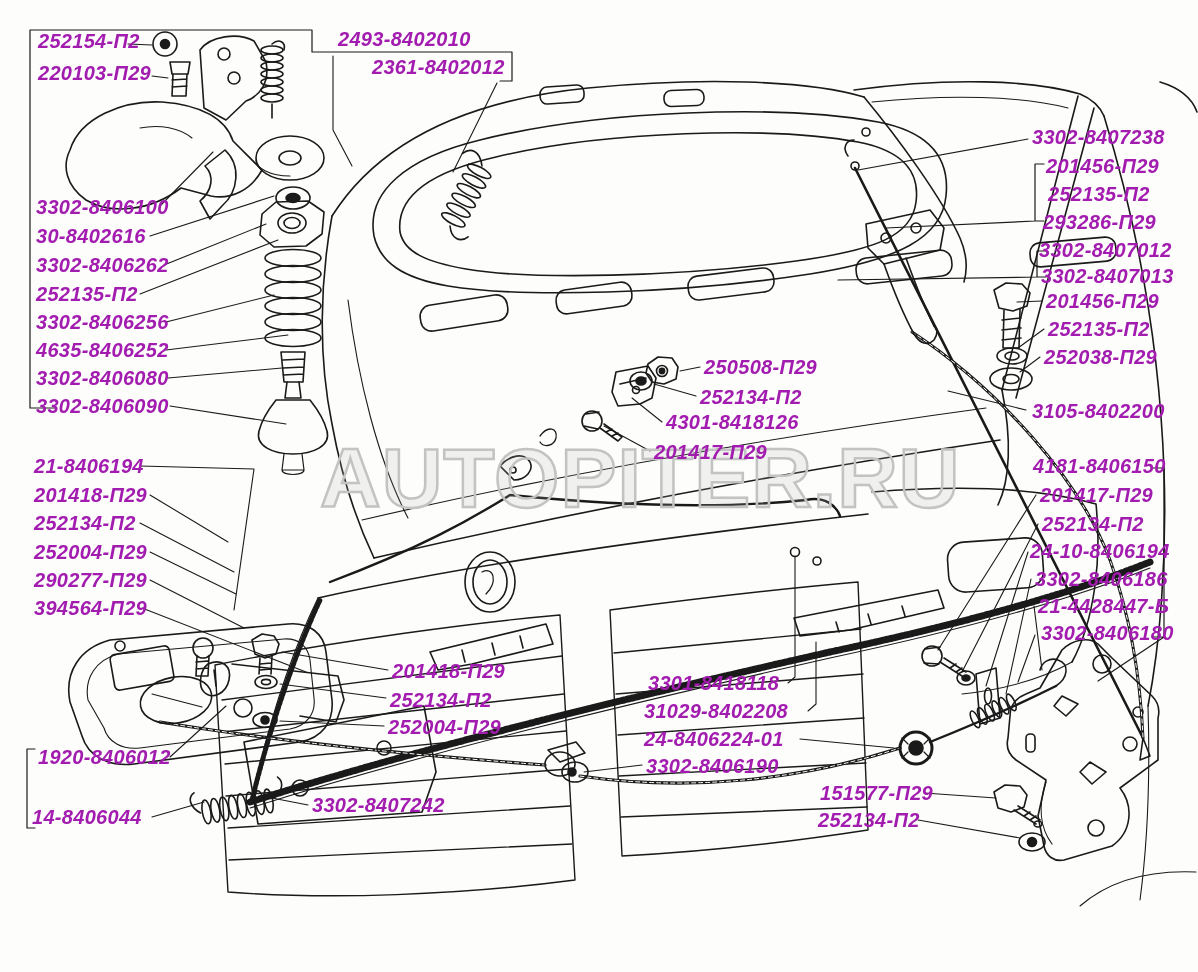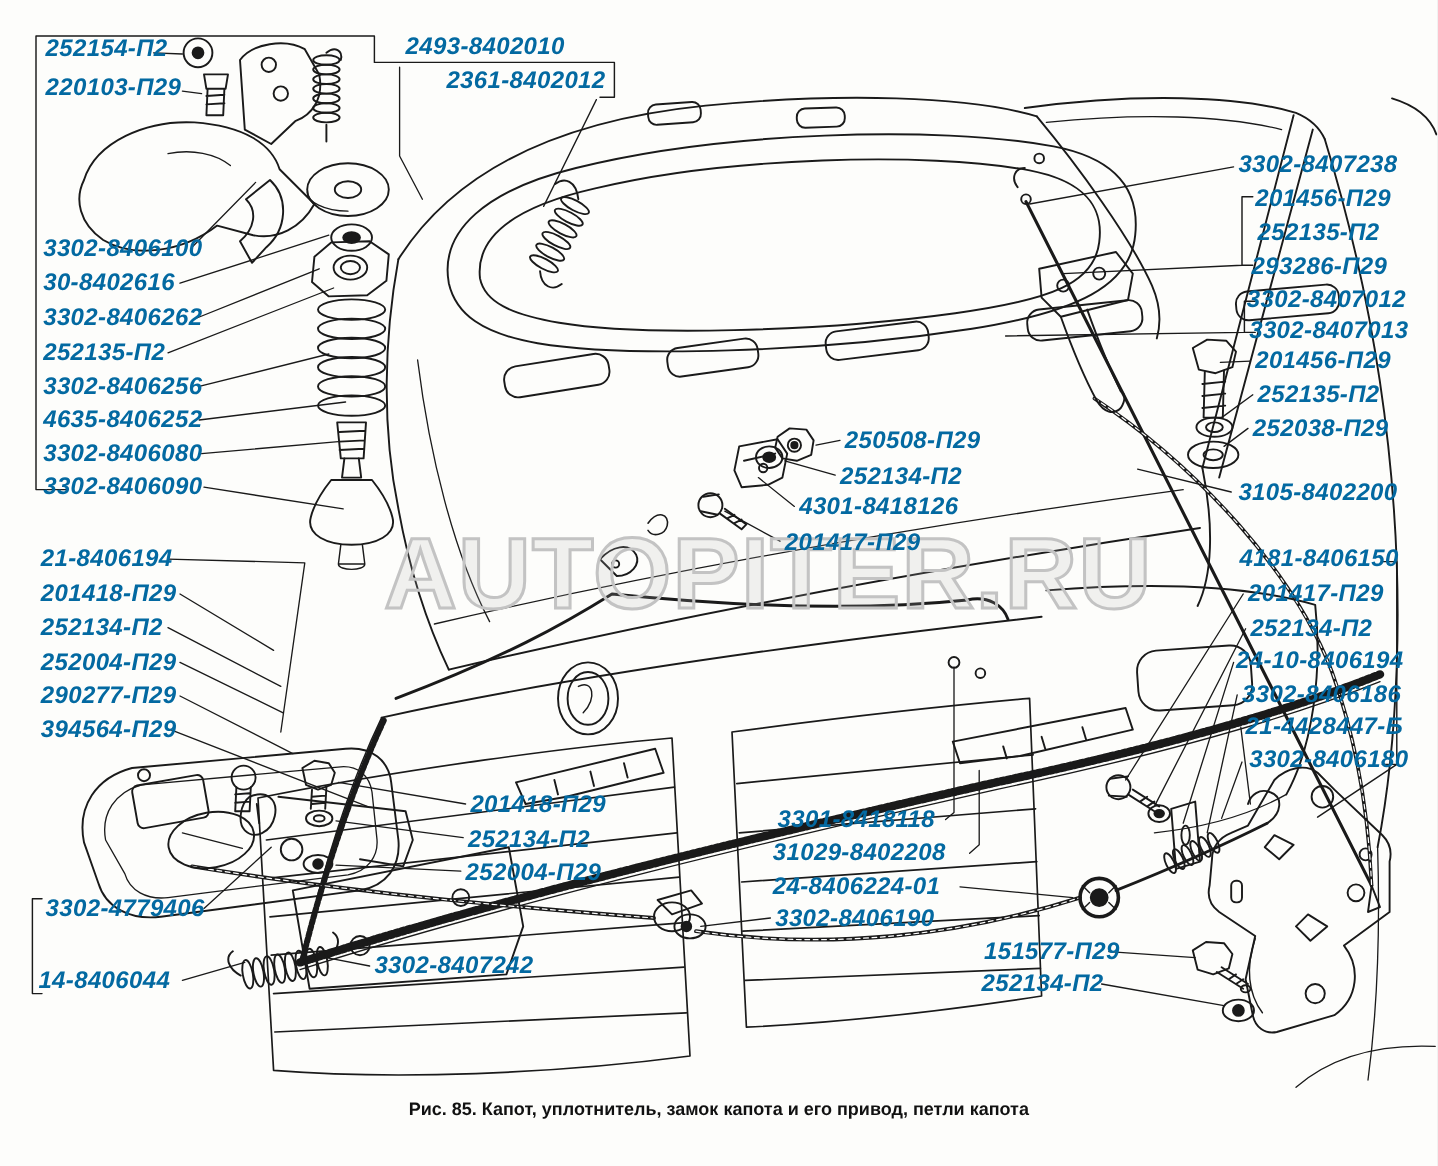--- a/index.html
+++ b/index.html
@@ -1,19 +1,19 @@
 <!DOCTYPE html>
 <html><head>
 <meta charset="utf-8">
 <style>
   html,body{margin:0;padding:0;background:#e8e8e8;}
   #stage{position:relative;width:1198px;height:972px;background:#fdfdfb;overflow:hidden;
          font-family:"Liberation Sans",sans-serif;}
   #art{position:absolute;left:0;top:0;}
-  .lbl{position:absolute;white-space:nowrap;color:#0369a1;
+  .lbl{position:absolute;white-space:nowrap;color:#a21caf;
        font:italic 700 20px "Liberation Sans",sans-serif;letter-spacing:.3px;}
   .wm{position:absolute;left:320px;top:430px;
       font:700 84px "Liberation Sans",sans-serif;letter-spacing:1px;
       color:rgba(185,185,185,.18);-webkit-text-stroke:2.5px #c3c3c3;user-select:none;}
   .caption{position:absolute;left:0;top:916px;width:100%;text-align:center;
            font:700 15px "Liberation Sans",sans-serif;color:#111;}
 </style>
 </head>
 <body>
 
@@ -323,41 +323,40 @@
       <path d="M1031,579 L1006,694"></path>
       <path d="M1034,606 L1042,670"></path>
       <path d="M1035,635 L1018,682"></path>
       <path d="M924,793 L996,798"></path>
       <path d="M918,820 L1020,838"></path>
     </g>
   </g>
 </svg>
 
 <div class="wm">AUTOPITER.RU</div>
-<div class="caption">Рис. 85. Капот,  уплотнитель, замок капота и его привод, петли капота</div>
 
 <div class="lbl" style="left:38px;top:30px">252154-П2</div>
 <div class="lbl" style="left:38px;top:62px">220103-П29</div>
 <div class="lbl" style="left:338px;top:28px">2493-8402010</div>
 <div class="lbl" style="left:372px;top:56px">2361-8402012</div>
 <div class="lbl" style="left:36px;top:196px">3302-8406100</div>
 <div class="lbl" style="left:36px;top:225px">30-8402616</div>
 <div class="lbl" style="left:36px;top:254px">3302-8406262</div>
 <div class="lbl" style="left:36px;top:283px">252135-П2</div>
 <div class="lbl" style="left:36px;top:311px">3302-8406256</div>
 <div class="lbl" style="left:36px;top:339px">4635-8406252</div>
 <div class="lbl" style="left:36px;top:367px">3302-8406080</div>
 <div class="lbl" style="left:36px;top:395px">3302-8406090</div>
 <div class="lbl" style="left:34px;top:455px">21-8406194</div>
 <div class="lbl" style="left:34px;top:484px">201418-П29</div>
 <div class="lbl" style="left:34px;top:512px">252134-П2</div>
 <div class="lbl" style="left:34px;top:541px">252004-П29</div>
 <div class="lbl" style="left:34px;top:569px">290277-П29</div>
 <div class="lbl" style="left:34px;top:597px">394564-П29</div>
-<div class="lbl" style="left:38px;top:746px">3302-4779406</div>
+<div class="lbl" style="left:38px;top:746px">1920-8406012</div>
 <div class="lbl" style="left:32px;top:806px">14-8406044</div>
 <div class="lbl" style="left:312px;top:794px">3302-8407242</div>
 <div class="lbl" style="left:704px;top:356px">250508-П29</div>
 <div class="lbl" style="left:700px;top:386px">252134-П2</div>
 <div class="lbl" style="left:666px;top:411px">4301-8418126</div>
 <div class="lbl" style="left:654px;top:441px">201417-П29</div>
 <div class="lbl" style="left:392px;top:660px">201418-П29</div>
 <div class="lbl" style="left:390px;top:689px">252134-П2</div>
 <div class="lbl" style="left:388px;top:716px">252004-П29</div>
 <div class="lbl" style="left:648px;top:672px">3301-8418118</div>

